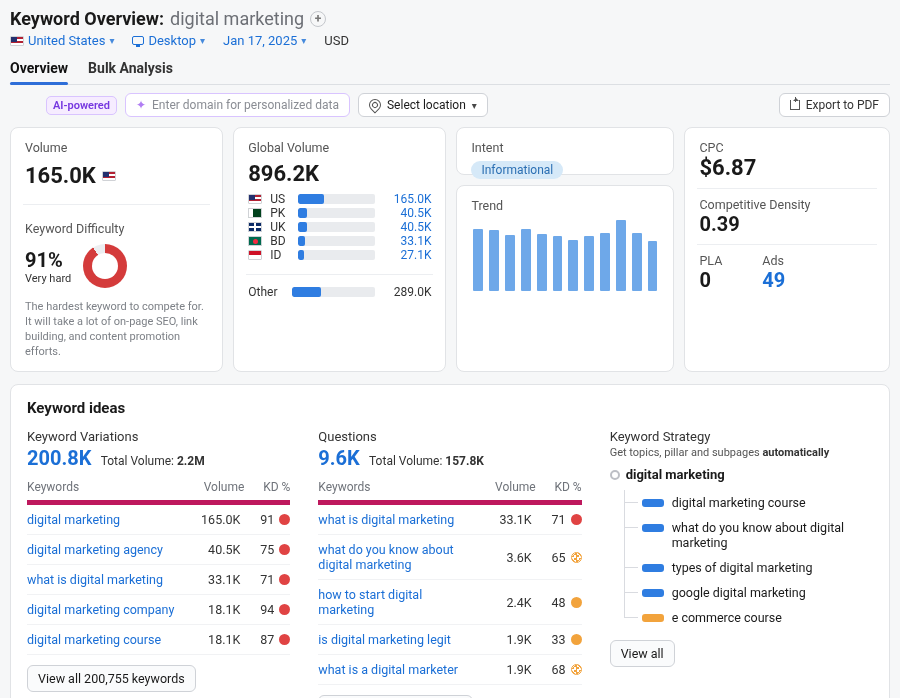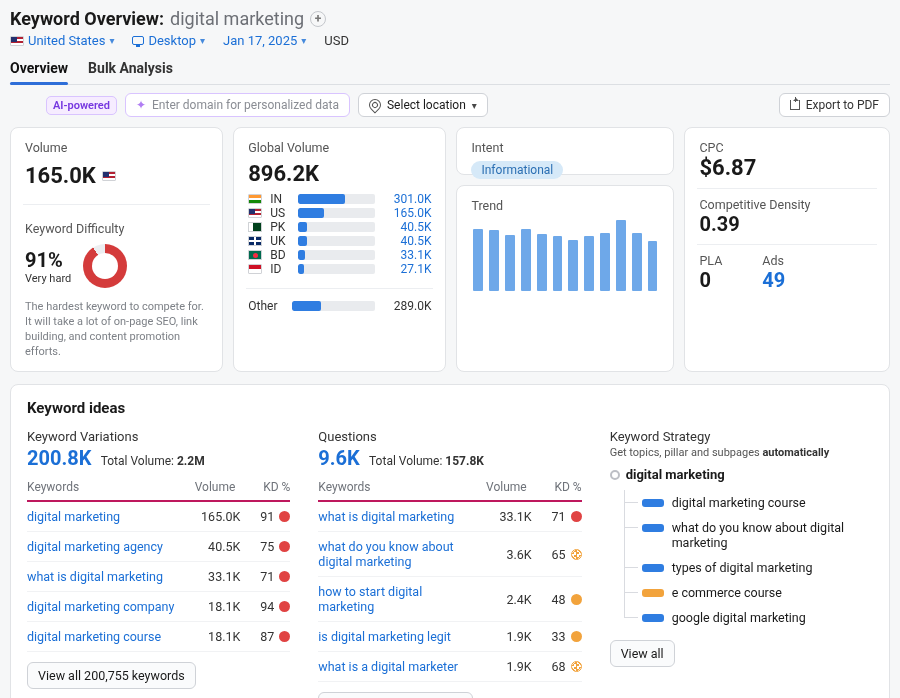--- a/index.html
+++ b/index.html
@@ -93,21 +93,21 @@
   .pla-row .v.link{color:#1b6fd6;}
 
   
   .panel{background:#fff;border:1px solid #e1e3e6;border-radius:8px;margin-top:12px;padding:14px 16px;}
   .panel h2{font-size:15px;font-weight:700;margin-bottom:12px;}
   .cols3{display:flex;gap:28px;}
   .col{flex:1 1 0;min-width:0;}
   .col h3{font-size:13px;color:#333;font-weight:400;margin-bottom:2px;}
   .col .bigblue{font-size:20px;font-weight:700;color:#1b6fd6;display:inline-block;margin-right:6px;}
   .col .sub{font-size:12px;color:#333;}
-  .tbl-hdr{display:flex;gap:13px;color:#6f737a;font-size:12px;border-bottom:2px solid #be185d;padding:10px 0 6px;}
+  .tbl-hdr{display:flex;gap:4px;color:#6f737a;font-size:12px;border-bottom:5px solid #be185d;padding:10px 0 6px;}
   .tbl-hdr .k{flex:1;}
   .tbl-hdr .vcol{width:50px;text-align:right;}
   .tbl-hdr .kd{width:42px;text-align:right;}
   .tbl-row{display:flex;gap:8px;align-items:center;font-size:12.5px;border-bottom:1px solid #f1f2f4;padding:7px 0;}
   .tbl-row .k{flex:1;color:#1b6fd6;}
   .tbl-row .vcol{width:50px;text-align:right;color:#333;}
   .tbl-row .kd{width:42px;text-align:right;display:flex;justify-content:flex-end;align-items:center;gap:5px;color:#333;}
   .dot{width:11px;height:11px;border-radius:50%;display:inline-block;}
   .dot.red{background:#e04343;}
   .dot.orange{background:#f2a33c;}
@@ -200,28 +200,20 @@
         <div class="donut"></div>
       </div>
       <div class="kd-desc">The hardest keyword to compete for. It will take a lot of on-page SEO, link building, and content promotion efforts.</div>
     </div>
 
     <div class="card c-gv">
       <div class="label">Global Volume</div>
       <div class="big">896.2K</div>
       <div id="gv-rows">
           <div class="gv-row">
-            <span class="flag flag-in"></span>
-            <span class="cc">IN</span>
-            <span class="bar">
-              <span style="width:60%"></span>
-            </span>
-            <span class="val">301.0K</span>
-          </div>
-          <div class="gv-row">
             <span class="flag flag-us flag-us-sm"></span>
             <span class="cc">US</span>
             <span class="bar">
               <span style="width:33%"></span>
             </span>
             <span class="val">165.0K</span>
           </div>
           <div class="gv-row">
             <span class="flag flag-pk"></span>
             <span class="cc">PK</span>
@@ -412,27 +404,27 @@
             </li>
             <li>
               <span class="seg blue"></span>
               <span>what do you know about digital marketing</span>
             </li>
             <li>
               <span class="seg blue"></span>
               <span>types of digital marketing</span>
             </li>
             <li>
+              <span class="seg blue"></span>
+              <span>google digital marketing</span>
+            </li>
+            <li>
               <span class="seg orange"></span>
               <span>e commerce course</span>
             </li>
-            <li>
-              <span class="seg blue"></span>
-              <span>google digital marketing</span>
-            </li>
           </ul>
         <span class="view-btn">View all</span>
       </div>
 
     </div>
   </div>
 
 </div>
 
 </body></html>

